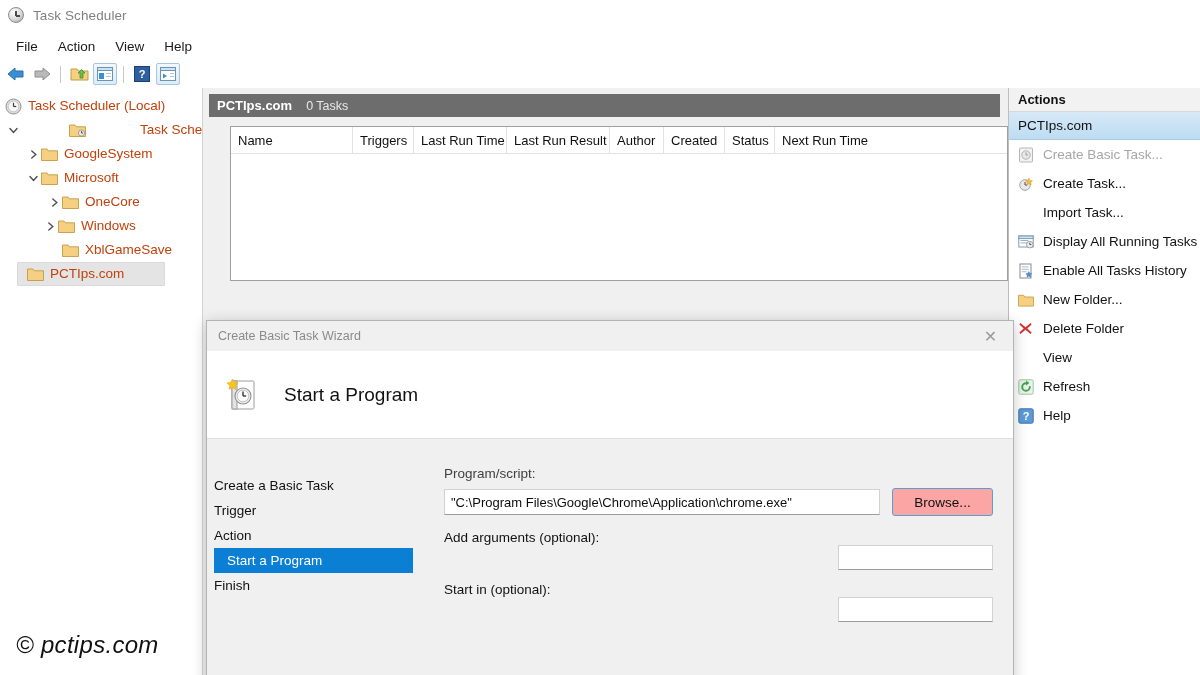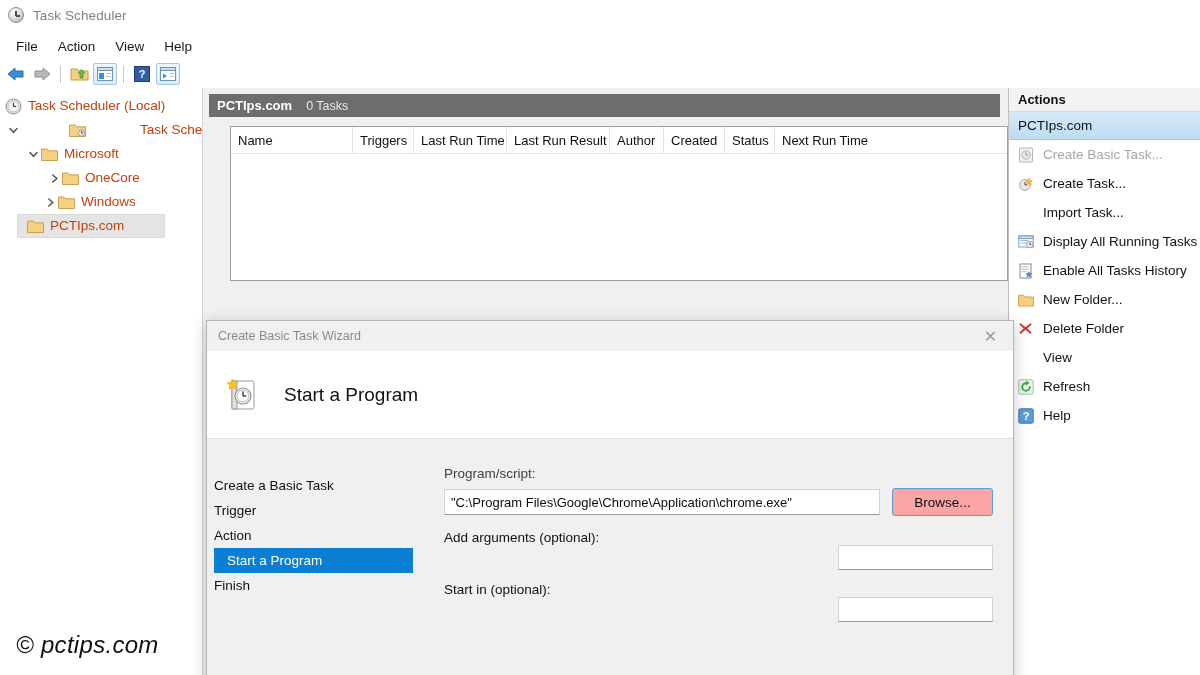--- a/index.html
+++ b/index.html
@@ -518,20 +518,33 @@
           <svg width="17" height="14" viewBox="0 0 17 14">
             <path d="M0.5 2 h5.5 l1.3 1.8 H16.5 v9.7 H0.5 Z" fill="#f5d083" stroke="#c39b42" stroke-width=".9"></path>
             <circle cx="12.5" cy="10" r="3.1" fill="#eaeaea" stroke="#8f8f8f" stroke-width=".8"></circle>
             <line x1="12.5" y1="10" x2="12.5" y2="8.1" stroke="#3d3d3d" stroke-width=".9"></line>
             <line x1="12.5" y1="10" x2="14" y2="10" stroke="#3d3d3d" stroke-width=".9"></line>
           </svg>
         </div>
         <span class="tree-label">Task Scheduler Library</span>
       </div>
 
+      <div class="tree-row" style="padding-left:25px;">
+        <div class="chev">
+          <svg width="9" height="9" viewBox="0 0 9 9">
+              <path d="M2.8 1 L6.8 4.5 L2.8 8" fill="none" stroke="#4d4d4d" stroke-width="1.4" stroke-linecap="round"></path>
+            </svg>
+        </div>
+        <div class="folder-ico">
+          <svg width="17" height="14" viewBox="0 0 17 14">
+              <path d="M0.5 2 h5.5 l1.3 1.8 H16.5 v9.7 H0.5 Z" fill="#f5d083" stroke="#c39b42" stroke-width=".9"></path>
+            </svg>
+        </div>
+        <span class="tree-label">GoogleSystem</span>
+      </div>
 
       <div class="tree-row" style="padding-left:25px;">
         <div class="chev">
           <svg width="9" height="9" viewBox="0 0 9 9">
               <path d="M1 2.5 L4.5 6.5 L8 2.5" fill="none" stroke="#4d4d4d" stroke-width="1.4" stroke-linecap="round"></path>
             </svg>
         </div>
         <div class="folder-ico">
           <svg width="17" height="14" viewBox="0 0 17 14">
               <path d="M0.5 2 h5.5 l1.3 1.8 H16.5 v9.7 H0.5 Z" fill="#f5d083" stroke="#c39b42" stroke-width=".9"></path>
@@ -561,20 +574,29 @@
             </svg>
         </div>
         <div class="folder-ico">
           <svg width="17" height="14" viewBox="0 0 17 14">
               <path d="M0.5 2 h5.5 l1.3 1.8 H16.5 v9.7 H0.5 Z" fill="#f5d083" stroke="#c39b42" stroke-width=".9"></path>
             </svg>
         </div>
         <span class="tree-label">Windows</span>
       </div>
 
+      <div class="tree-row" style="padding-left:46px;">
+        <div class="chev empty"></div>
+        <div class="folder-ico">
+          <svg width="17" height="14" viewBox="0 0 17 14">
+              <path d="M0.5 2 h5.5 l1.3 1.8 H16.5 v9.7 H0.5 Z" fill="#f5d083" stroke="#c39b42" stroke-width=".9"></path>
+            </svg>
+        </div>
+        <span class="tree-label">XblGameSave</span>
+      </div>
 
       <div class="tree-row selected" style="padding-left:25px;margin-left:17px;width:148px;">
         <div class="folder-ico" style="margin-left:-16px;">
           <svg width="17" height="14" viewBox="0 0 17 14">
               <path d="M0.5 2 h5.5 l1.3 1.8 H16.5 v9.7 H0.5 Z" fill="#f5d083" stroke="#c39b42" stroke-width=".9"></path>
             </svg>
         </div>
         <span class="tree-label">PCTIps.com</span>
       </div>
 

